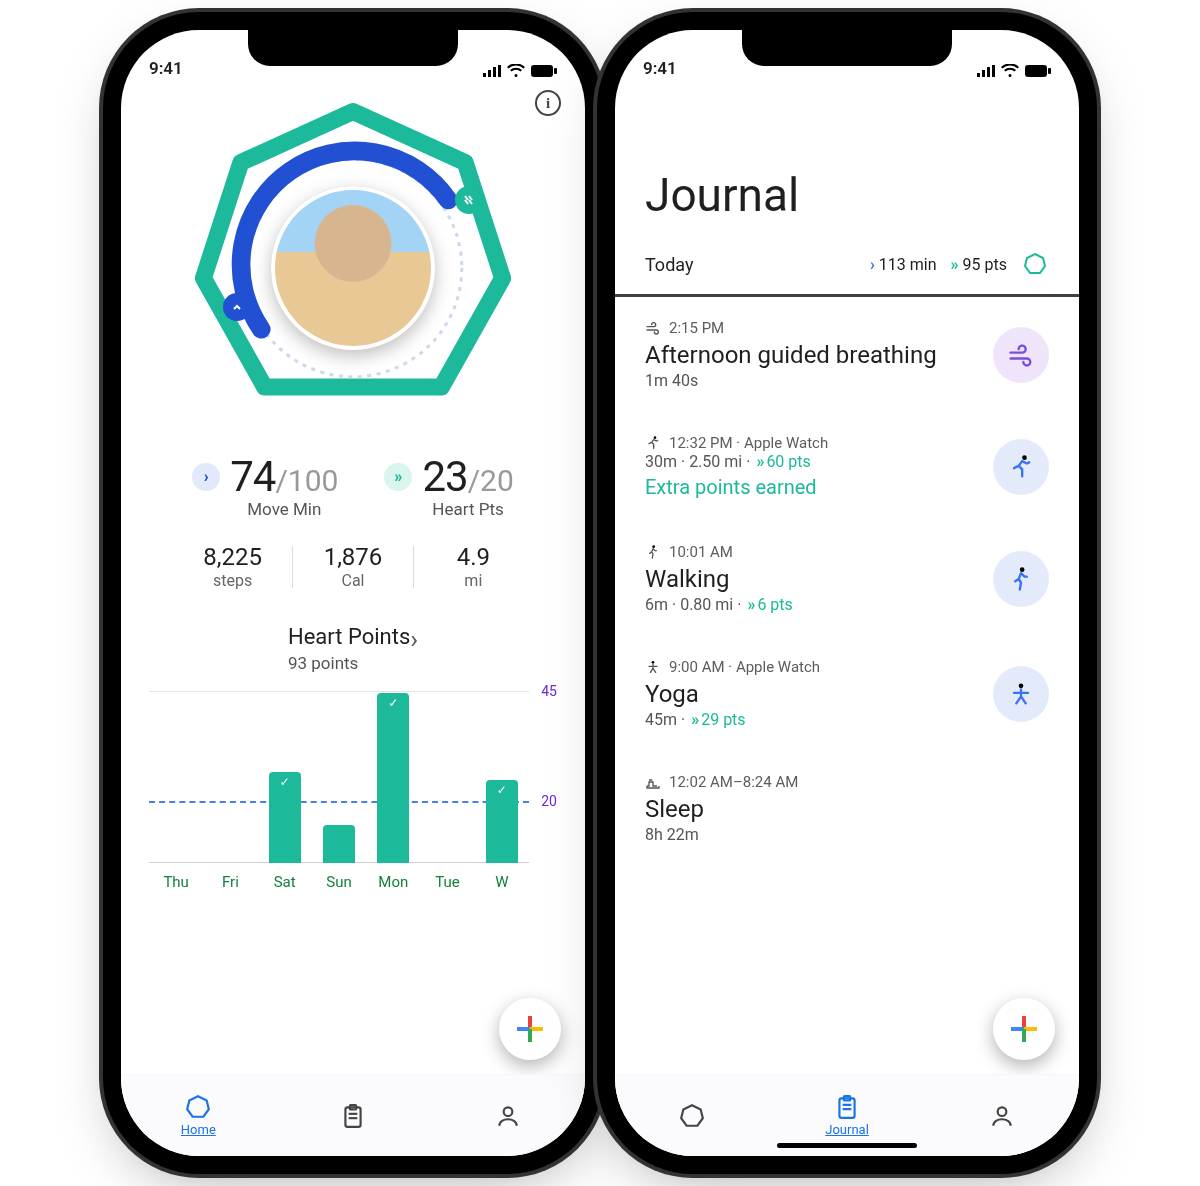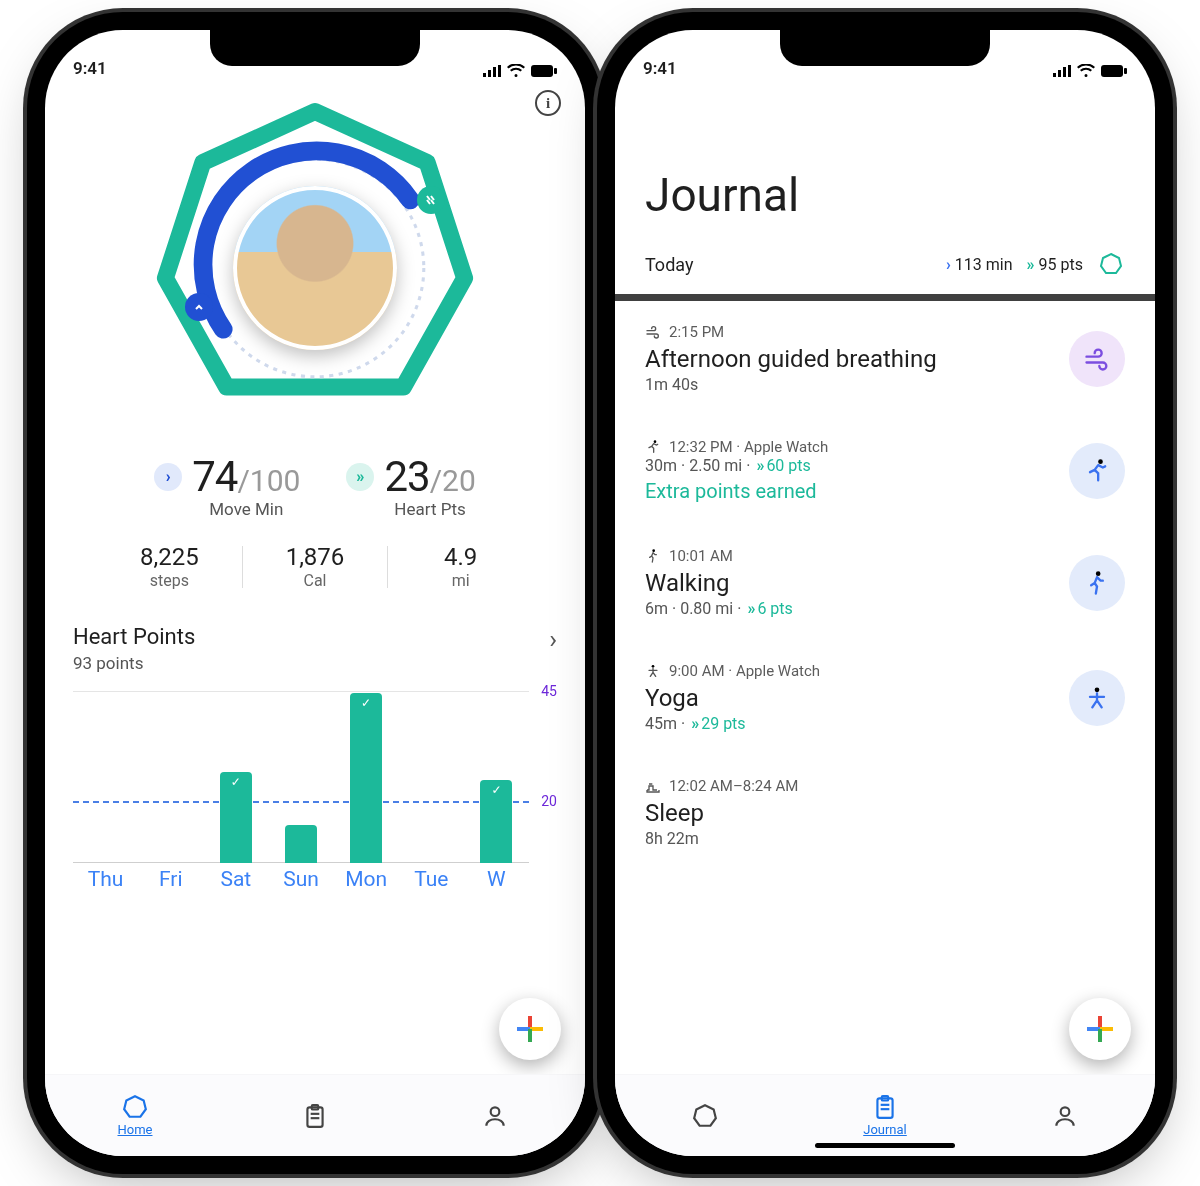--- a/index.html
+++ b/index.html
@@ -16,21 +16,21 @@
     margin: 0;
     padding: 30px;
     background: #fff;
     font-family: -apple-system, "SF Pro Text", Roboto, Helvetica, Arial, sans-serif;
     color: var(--text);
     display: flex;
     gap: 30px;
     justify-content: center;
   }
   .phone {
-    width: 540px;
+    width: 464px;
     height: 1126px;
     border-radius: 78px;
     background: #fff;
     box-shadow:
       0 0 0 18px #000,
       0 0 0 22px #333,
       0 20px 60px rgba(0,0,0,.35);
     position: relative;
     overflow: hidden;
   }
@@ -101,39 +101,39 @@
   .submetrics { margin:24px 52px 0; display:flex; align-items:center; }
   .sm { flex:1; text-align:center; }
   .sm .v { font-size:24px; }
   .sm .l { font-size:16px; color:#666; }
   .divider { width:1px; height:42px; background:#ddd; }
 
   .section {
     margin-top:34px; padding:0 28px;
   }
   .section-header {
-    display:flex; justify-content:space-between; align-items:flex-start;
+    display:flex; justify-content:center; align-items:flex-start;
   }
   .section-title { font-size:22px; font-weight:400; }
   .section-sub { font-size:17px; color:#555; margin-top:4px; }
   .chevron-right { font-size:26px; color:#555; }
 
   .chart {
     margin-top:18px; height:200px; position:relative; padding-right:24px;
   }
   .chart .grid-top { position:absolute; left:0; right:28px; top:0; border-top:1px solid #e5e5e5; }
   .chart .grid-goal { position:absolute; left:0; right:28px; top:110px; border-top:2px dashed #4a7fe5; }
   .chart .grid-base { position:absolute; left:0; right:28px; bottom:28px; border-top:1px solid #cfcfcf; }
   .chart .ylab { position:absolute; right:0; font-size:14px; color:#6d28d9; }
   .bars { position:absolute; left:0; right:28px; bottom:28px; top:0; display:flex; }
   .barcol { flex:1; position:relative; display:flex; justify-content:center; }
   .bar { position:absolute; bottom:0; width:32px; background:var(--teal); border-radius:4px 4px 0 0; }
   .bar .tick { position:absolute; top:3px; left:50%; transform:translateX(-50%); color:#fff; font-size:12px; }
   .xlab { position:absolute; bottom:0; left:0; right:28px; display:flex; }
-  .xlab div { flex:1; text-align:center; font-size:21px; color:#3b82f6; }
+  .xlab div { flex:1; text-align:center; font-size:15px; color:#15803d; }
 
   .fab {
     position:absolute; right:24px; bottom:96px;
     width:62px; height:62px; border-radius:50%; background:#fff;
     box-shadow:0 6px 18px rgba(0,0,0,.3);
     display:flex; align-items:center; justify-content:center; font-size:30px;
   }
   .gplus {
     position:relative; width:26px; height:26px;
   }
@@ -157,21 +157,21 @@
   .tab .tl { font-size:13px;text-decoration:underline; }
   .home-indicator {
     position:absolute; bottom:8px; left:50%; transform:translateX(-50%);
     width:140px; height:5px; border-radius:3px; background:#000;
   }
 
   
   .j-title { font-size:46px; padding:90px 30px 14px; }
   .j-today {
     display:flex; align-items:center; padding:14px 30px 16px;
-    border-bottom:7px solid #404040;
+    border-bottom:3px solid #404040;
   }
   .j-today .lbl { font-size:18px; }
   .spacer { flex:1; }
   .stat { font-size:16px; display:flex; align-items:center; gap:4px; margin-left:14px; }
   .stat .b { color:var(--blue2); font-weight:700; }
   .stat .t { color:var(--teal); font-weight:700; }
   .badge {
     margin-left:14px; width:28px; height:28px; border-radius:50%;
     display:flex; align-items:center; justify-content:center;
   }

